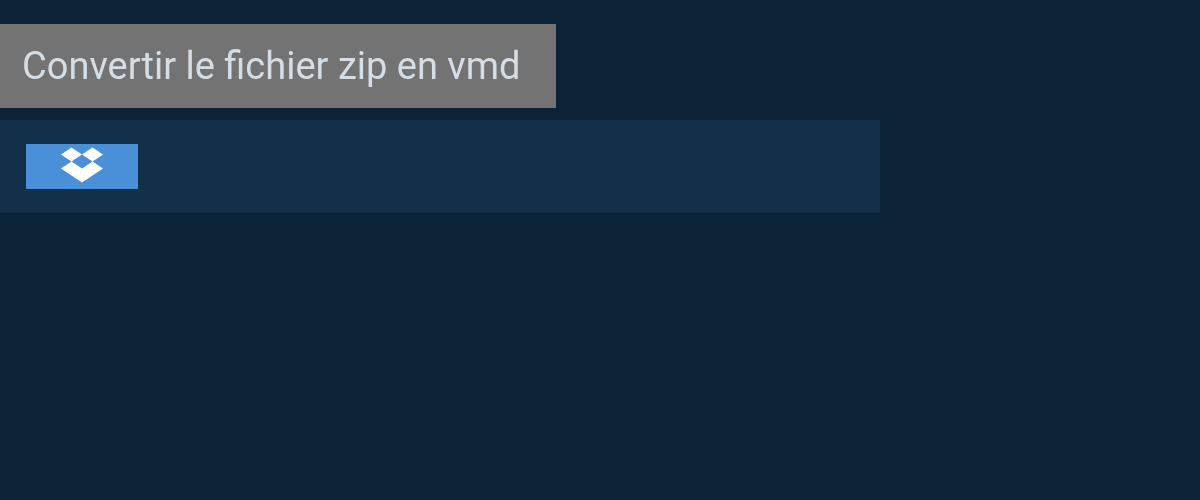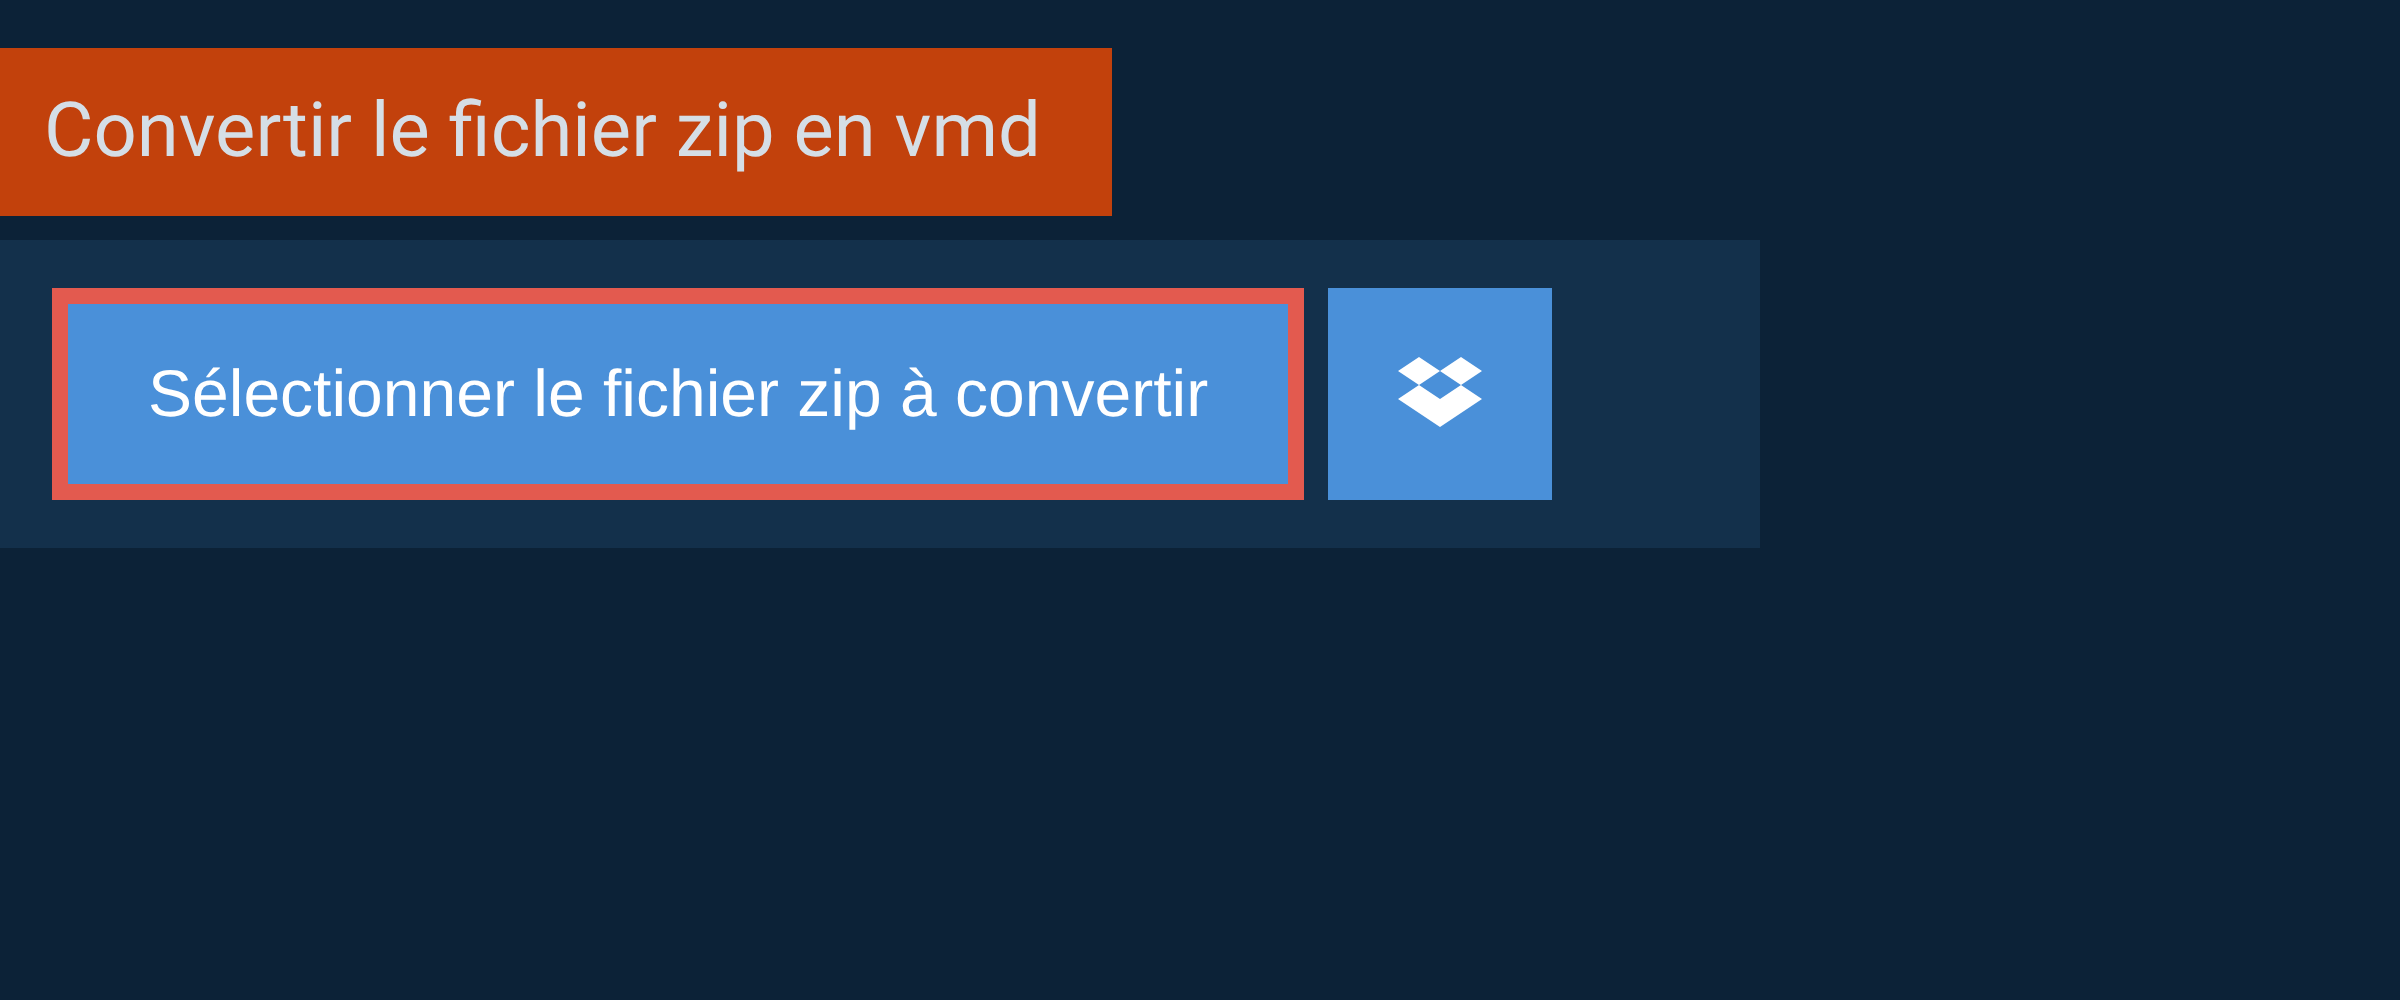--- a/index.html
+++ b/index.html
@@ -9,21 +9,21 @@
     }
     body {
       width: 1200px;
       height: 500px;
       background: #0c2237;
       font-family: -apple-system, BlinkMacSystemFont, "Segoe UI", Roboto, Helvetica, Arial, sans-serif;
       overflow: hidden;
     }
     .header-tab {
       display: inline-block;
-      background: #c2410c;
+      background: #737373;
       padding: 20px 36px 20px 22px;
       margin-top: 24px;
     }
     .header-title {
       color: #d5dee6;
       font-size: 38px;
       font-weight: 400;
     }
     .upload-panel {
       background: #13304b;
@@ -68,23 +68,20 @@
 <body>
 
 
 
 <div class="header-tab">
   <h1 class="header-title">Convertir le fichier zip en vmd</h1>
 </div>
 
 <div class="upload-panel">
   <div class="button-row">
-    <button class="select-file-button">
-      <span>Sélectionner le fichier zip à convertir</span>
-    </button>
     <button class="dropbox-button">
       <span>
         <svg class="dropbox-icon-svg" viewBox="0 0 24 24">
           <path d="M6 2L0 6l6 4-6 4 6 4 6-4 6 4 6-4-6-4 6-4-6-4-6 4-6-4zm6 4l6 4-6 4-6-4 6-4zm-6 12l6-4 6 4-6 4-6-4z"></path>
         </svg>
       </span>
     </button>
   </div>
 </div>
 

